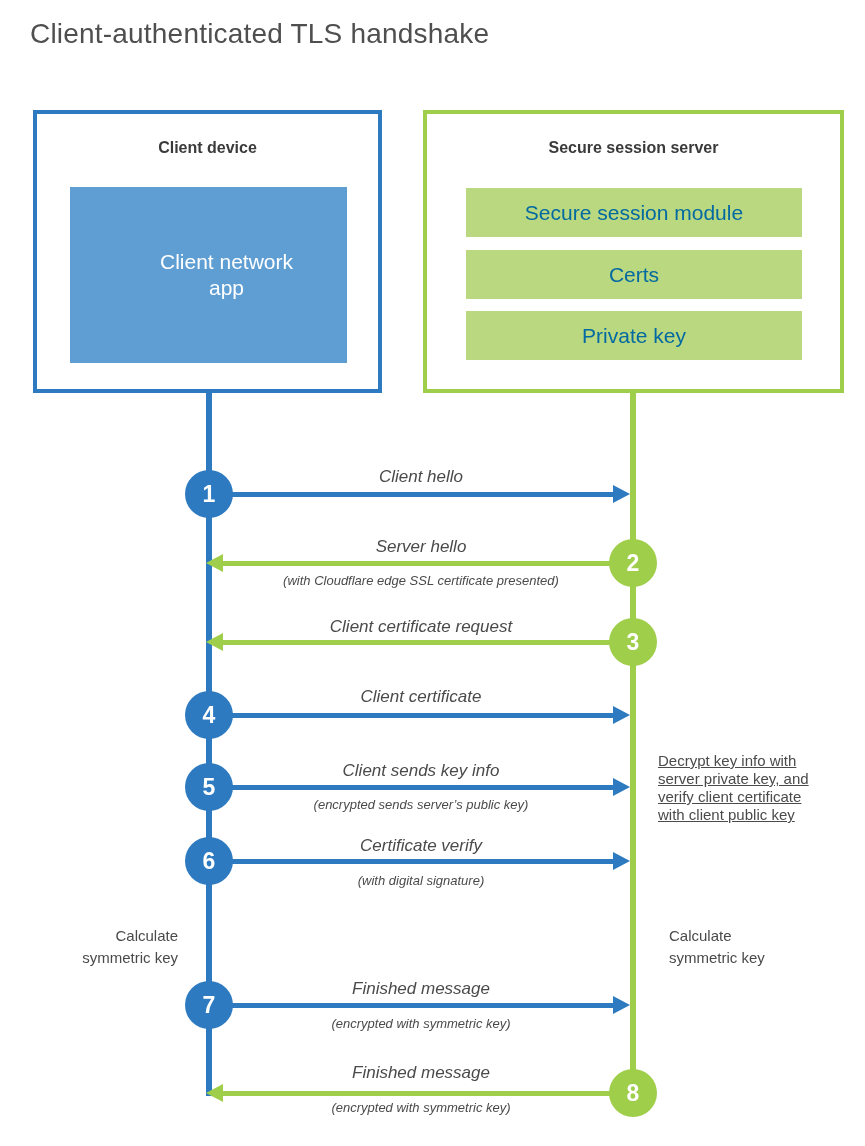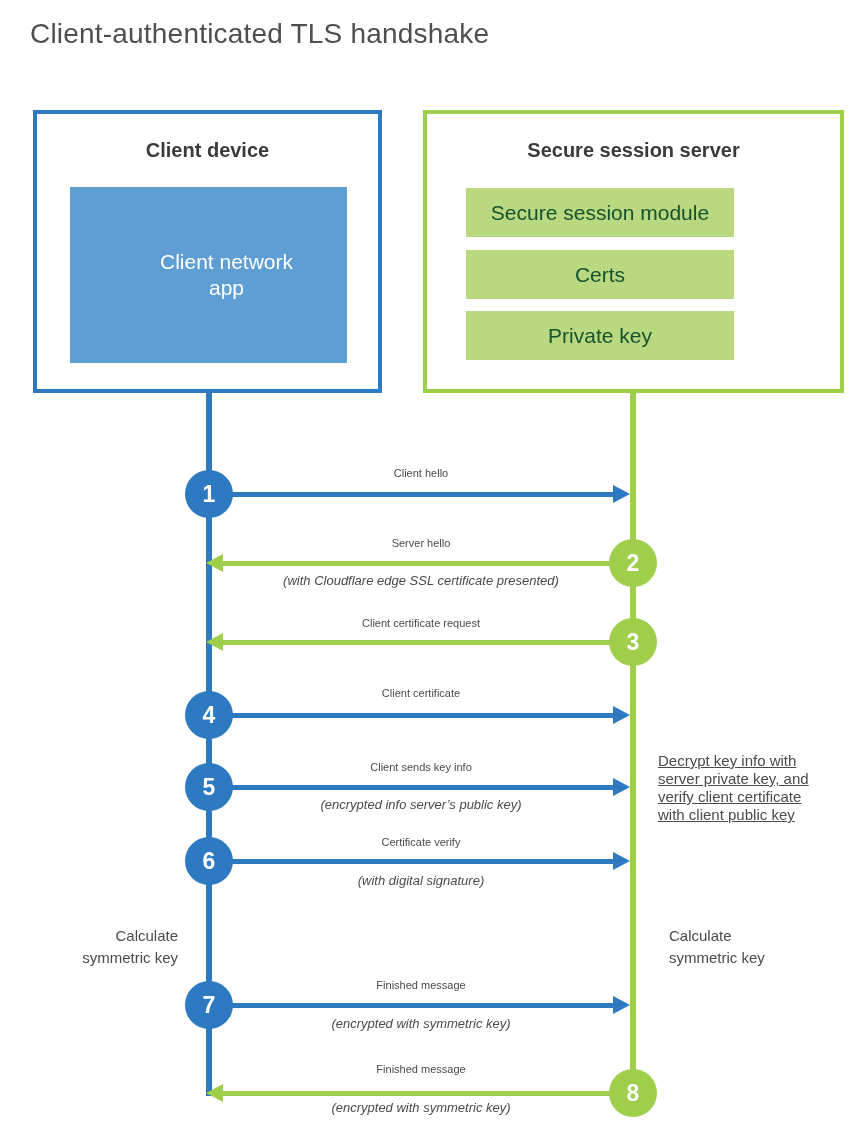--- a/index.html
+++ b/index.html
@@ -16,23 +16,23 @@
   html,body{background:#fff;}
   body{font-family:"Liberation Sans","DejaVu Sans",sans-serif;}
   .canvas{position:relative;width:865px;height:1146px;background:var(--bg);overflow:hidden;}
 
   .title{position:absolute;left:30px;top:18px;font-size:28px;font-weight:300;color:var(--title-gray);letter-spacing:.2px;}
 
   
   .box{position:absolute;top:110px;height:283px;background:#fff;}
   .client-box{left:33px;width:349px;border:4px solid var(--blue);}
   .server-box{left:423px;width:421px;border:4px solid var(--green);}
-  .box-title{position:absolute;left:0;right:0;top:25px;text-align:center;font-size:20px;font-weight:bold;color:var(--text-dark);}
+  .box-title{position:absolute;left:0;right:0;top:25px;text-align:center;font-size:16px;font-weight:bold;color:var(--text-dark);}
   .app-box{position:absolute;left:33px;top:73px;width:277px;height:176px;background:var(--blue-fill);display:flex;align-items:center;justify-content:center;text-align:center;color:#fff;font-size:21px;line-height:1.25;padding-left:36px;}
-  .bar{position:absolute;left:39px;width:268px;height:49px;background:var(--green-fill);color:#14532d;font-size:21px;display:flex;align-items:center;justify-content:center;}
+  .bar{position:absolute;left:39px;width:336px;height:49px;background:var(--green-fill);color:#0369a1;font-size:21px;display:flex;align-items:center;justify-content:center;}
 
   
   .lifeline{position:absolute;width:6px;}
   .client-lifeline{left:206px;top:392px;height:704px;background:var(--blue);}
   .server-lifeline{left:630px;top:392px;height:701px;background:var(--green);}
 
   
   .arrow{position:absolute;height:18px;}
   .arrow.blue{color:var(--blue);left:212px;width:418px;}
   .arrow.green{color:var(--green);left:206px;width:427px;}
@@ -42,21 +42,21 @@
   .arrow.right .head{right:0;border-left:17px solid currentColor;border-top:9px solid transparent;border-bottom:9px solid transparent;}
   .arrow.left .shaft{left:14px;right:0;}
   .arrow.left .head{left:0;border-right:17px solid currentColor;border-top:9px solid transparent;border-bottom:9px solid transparent;}
 
   
   .circle{position:absolute;width:48px;height:48px;border-radius:50%;display:flex;align-items:center;justify-content:center;color:#fff;font-size:23px;font-weight:bold;z-index:3;}
   .circle.blue{background:var(--blue);}
   .circle.green{background:var(--green);}
 
   
-  .step-label{position:absolute;left:211px;width:420px;text-align:center;font-size:11px;color:var(--text-gray);z-index:2;}
+  .step-label{position:absolute;left:211px;width:420px;text-align:center;font-size:17px;color:var(--text-gray);z-index:2;font-style:italic;}
   .step-sublabel{position:absolute;left:211px;width:420px;text-align:center;font-size:13px;color:var(--text-gray);z-index:2;font-style:italic;}
 
   
   .side-note{position:absolute;font-size:15px;color:var(--text-gray);line-height:18px;}
   .side-note span{display:block;}
   .decrypt-note{left:658px;top:752px;width:190px;text-decoration:underline;}
   .calc-note{line-height:22px;}
   .calc-left{right:687px;top:925px;text-align:right;width:150px;}
   .calc-right{left:669px;top:925px;text-align:left;width:150px;}
 </style>
@@ -125,21 +125,21 @@
   <div class="step-label" style="top:687px">Client certificate</div>
 
   <div class="arrow blue right" style="top:778px">
       <i class="shaft"></i>
       <i class="head"></i>
     </div>
   <div class="circle blue" style="left:185px;top:763px">
       <span>5</span>
     </div>
   <div class="step-label" style="top:761px">Client sends key info</div>
-  <div class="step-sublabel" style="top:797px">(encrypted info server’s public key)</div>
+  <div class="step-sublabel" style="top:797px">(encrypted sends server’s public key)</div>
 
   <div class="arrow blue right" style="top:852px">
       <i class="shaft"></i>
       <i class="head"></i>
     </div>
   <div class="circle blue" style="left:185px;top:837px">
       <span>6</span>
     </div>
   <div class="step-label" style="top:836px">Certificate verify</div>
   <div class="step-sublabel" style="top:873px">(with digital signature)</div>

